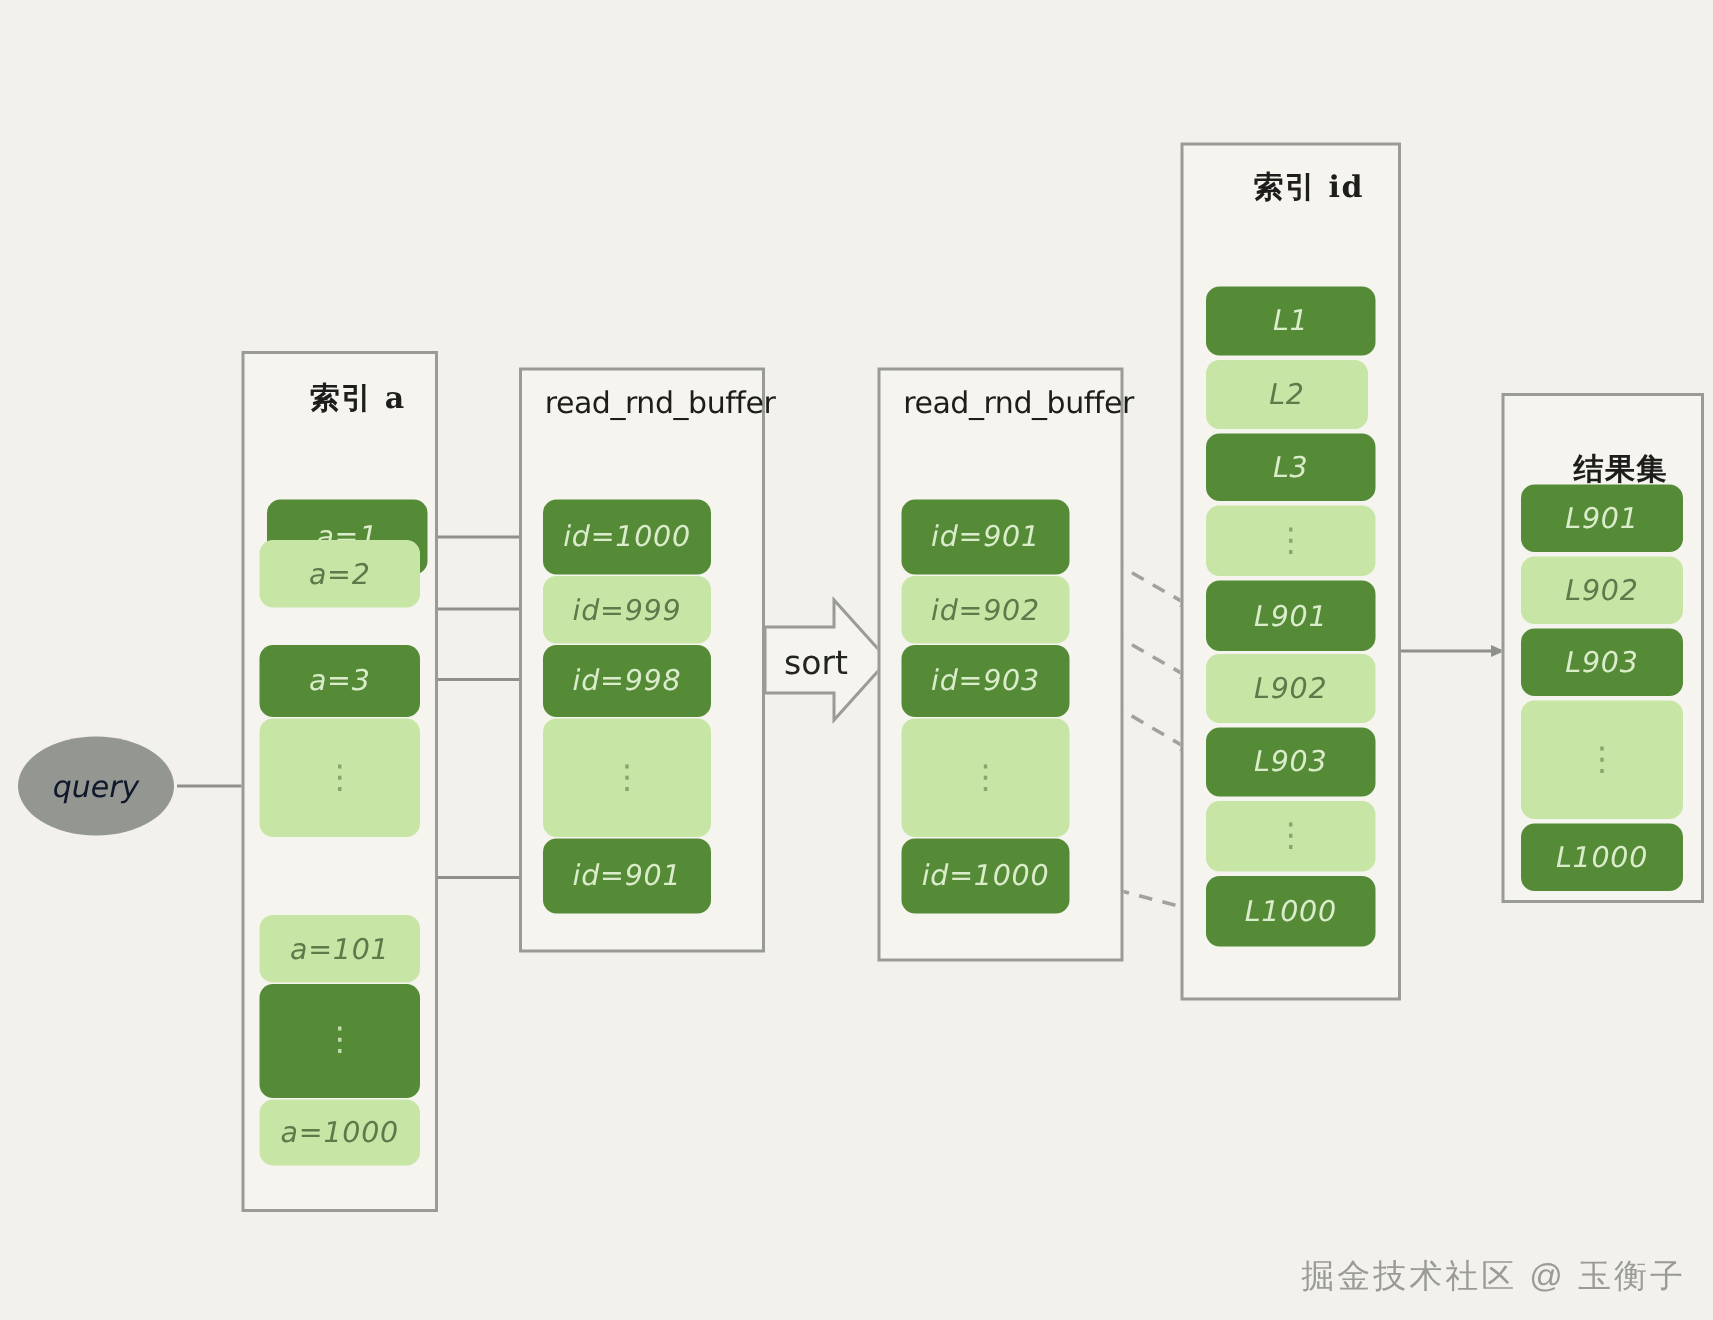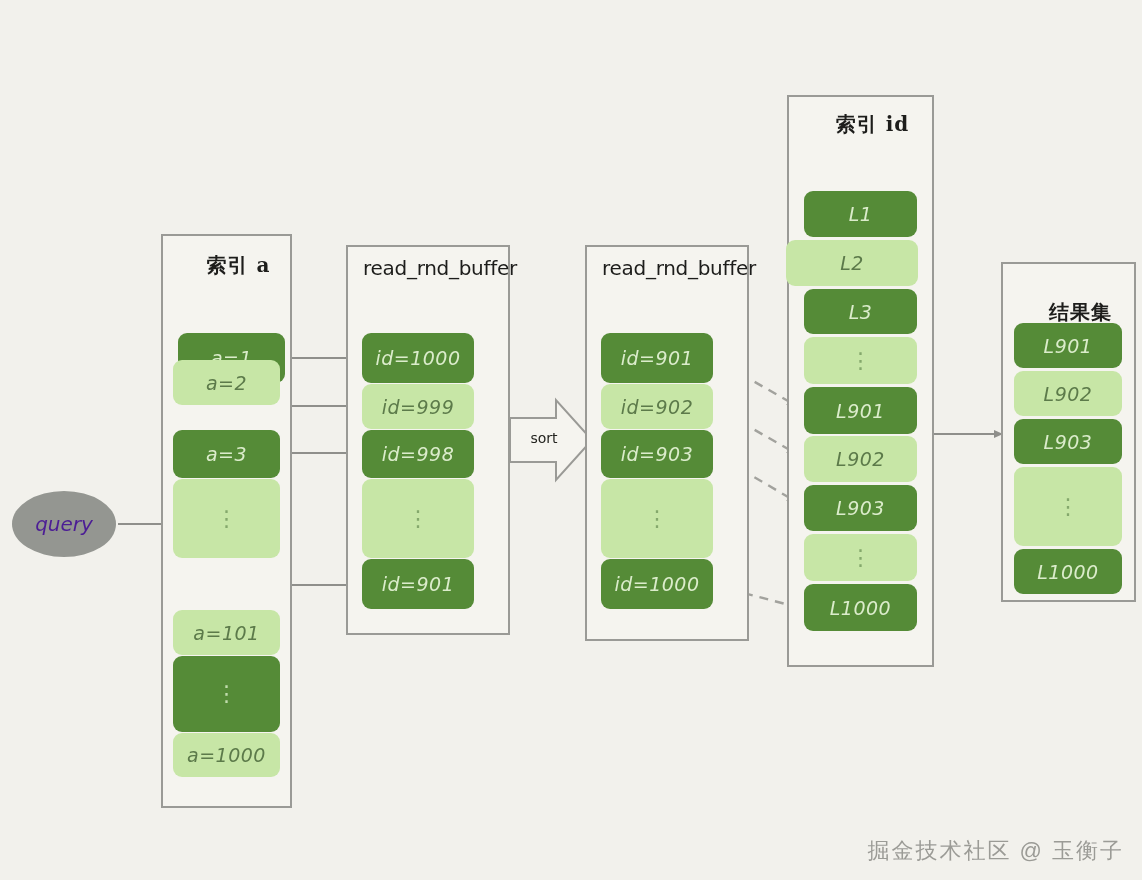--- a/index.html
+++ b/index.html
@@ -73,32 +73,32 @@
     position: absolute;
     left: 12px;
     top: 491px;
     width: 104px;
     height: 66px;
     border-radius: 50%;
     background: #949691;
     display: flex;
     align-items: center;
     justify-content: center;
-    color: #4c1d95;
+    color: #0f172a;
     font-size: 20px;
     font-style: italic;
     font-family: "DejaVu Sans", sans-serif;
   }
   #sort-label {
     position: absolute;
     left: 518px;
     top: 430px;
     width: 52px;
     text-align: center;
-    font-size: 14px;
+    font-size: 22px;
     color: #23231f;
     font-family: "DejaVu Sans", sans-serif;
   }
   
   .conn { position: absolute; }
   
   #watermark {
     position: absolute;
     right: 18px;
     bottom: 14px;
@@ -221,21 +221,21 @@
   <div class="cell dark" style="left:601px; top:559px; width:112px; height:50px;">
       <span>id=1000</span>
     </div>
 
   <div class="frame" style="left:787px; top:95px; width:147px; height:572px;">
     <div class="frame-title cjk" style="top:14px;">索引 id</div>
   </div>
   <div class="cell dark" style="left:804px; top:191px; width:113px; height:46px;">
       <span>L1</span>
     </div>
-  <div class="cell light" style="left:786px; top:240px; width:132px; height:46px;">
+  <div class="cell light" style="left:804px; top:240px; width:108px; height:46px;">
       <span>L2</span>
     </div>
   <div class="cell dark" style="left:804px; top:289px; width:113px; height:45px;">
       <span>L3</span>
     </div>
   <div class="cell light" style="left:804px; top:337px; width:113px; height:47px;">
       <span class="dots">⋮</span>
     </div>
   <div class="cell dark" style="left:804px; top:387px; width:113px; height:47px;">
       <span>L901</span>

